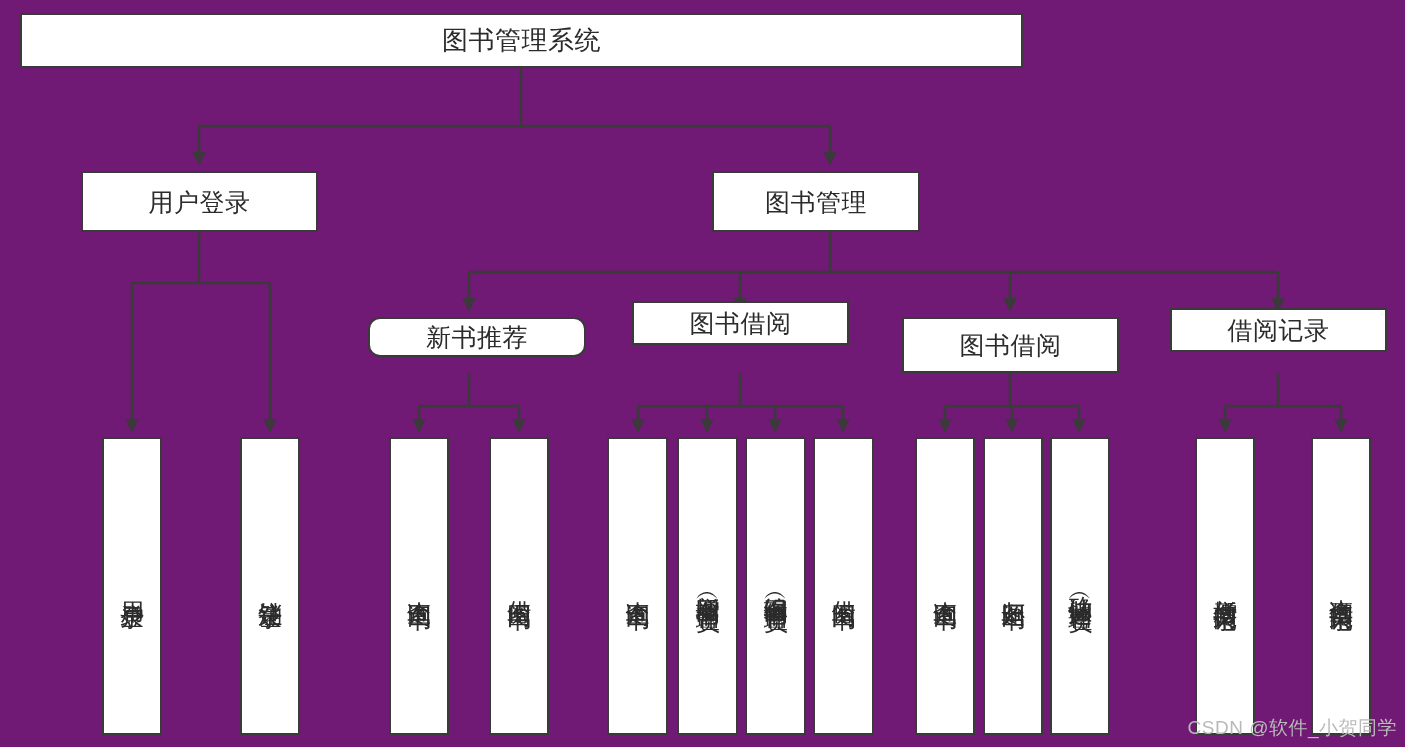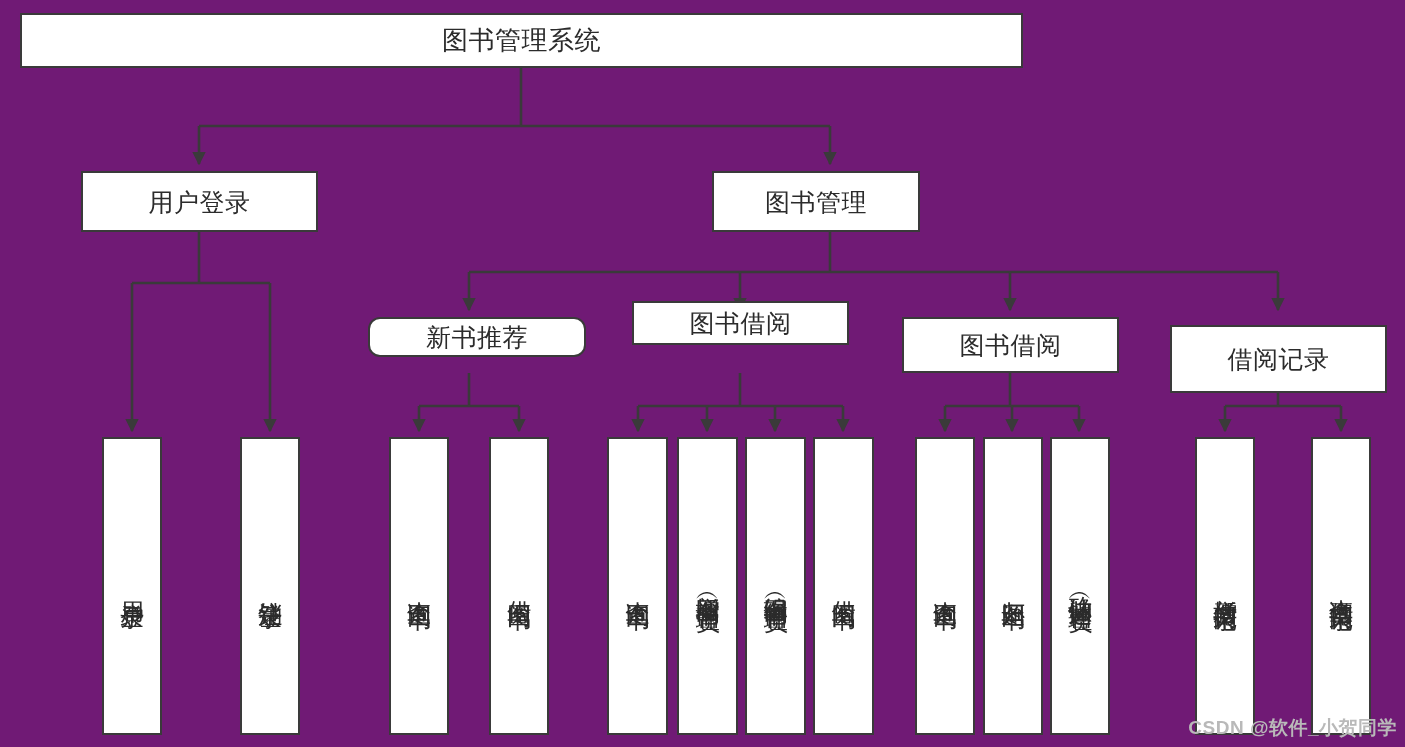--- a/index.html
+++ b/index.html
@@ -58,21 +58,20 @@
     max-height: 100%;
   }
   .watermark {
     position: absolute;
     right: 8px;
     bottom: 6px;
     font-size: 19px;
     color: #b9b9b9;
     white-space: nowrap;
     letter-spacing: 0.5px;
-    font-weight: bold;
   }
 </style>
 </head>
 <body>
 
 <div id="canvas">
 
   <svg id="wires" viewBox="0 0 1405 747" width="1405" height="747" xmlns="http://www.w3.org/2000/svg">
     <defs>
       <marker id="arrow" viewBox="0 0 10 10" refX="9" refY="5" markerWidth="5.2" markerHeight="5.2" orient="auto-start-reverse">
@@ -128,21 +127,21 @@
   <div class="node horiz" style="left:81px; top:171px; width:237px; height:61px;">用户登录</div>
 
   <div class="node horiz" style="left:712px; top:171px; width:208px; height:61px;">图书管理</div>
 
   <div class="node horiz" style="left:368px; top:317px; width:218px; height:40px;border-radius:12px;">新书推荐</div>
 
   <div class="node horiz" style="left:632px; top:301px; width:217px; height:44px;">图书借阅</div>
 
   <div class="node horiz" style="left:902px; top:317px; width:217px; height:56px;">图书借阅</div>
 
-  <div class="node horiz" style="left:1170px; top:325px; width:217px; height:68px;">借阅记录</div>
+  <div class="node horiz" style="left:1170px; top:308px; width:217px; height:44px;">借阅记录</div>
 
   <div class="node vert" style="left:102px; top:437px; width:60px; height:298px;">
     <span class="vtext">用户登录</span>
   </div>
 
   <div class="node vert" style="left:240px; top:437px; width:60px; height:298px;">
     <span class="vtext">注销登录</span>
   </div>
 
   <div class="node vert" style="left:389px; top:437px; width:60px; height:298px;">

